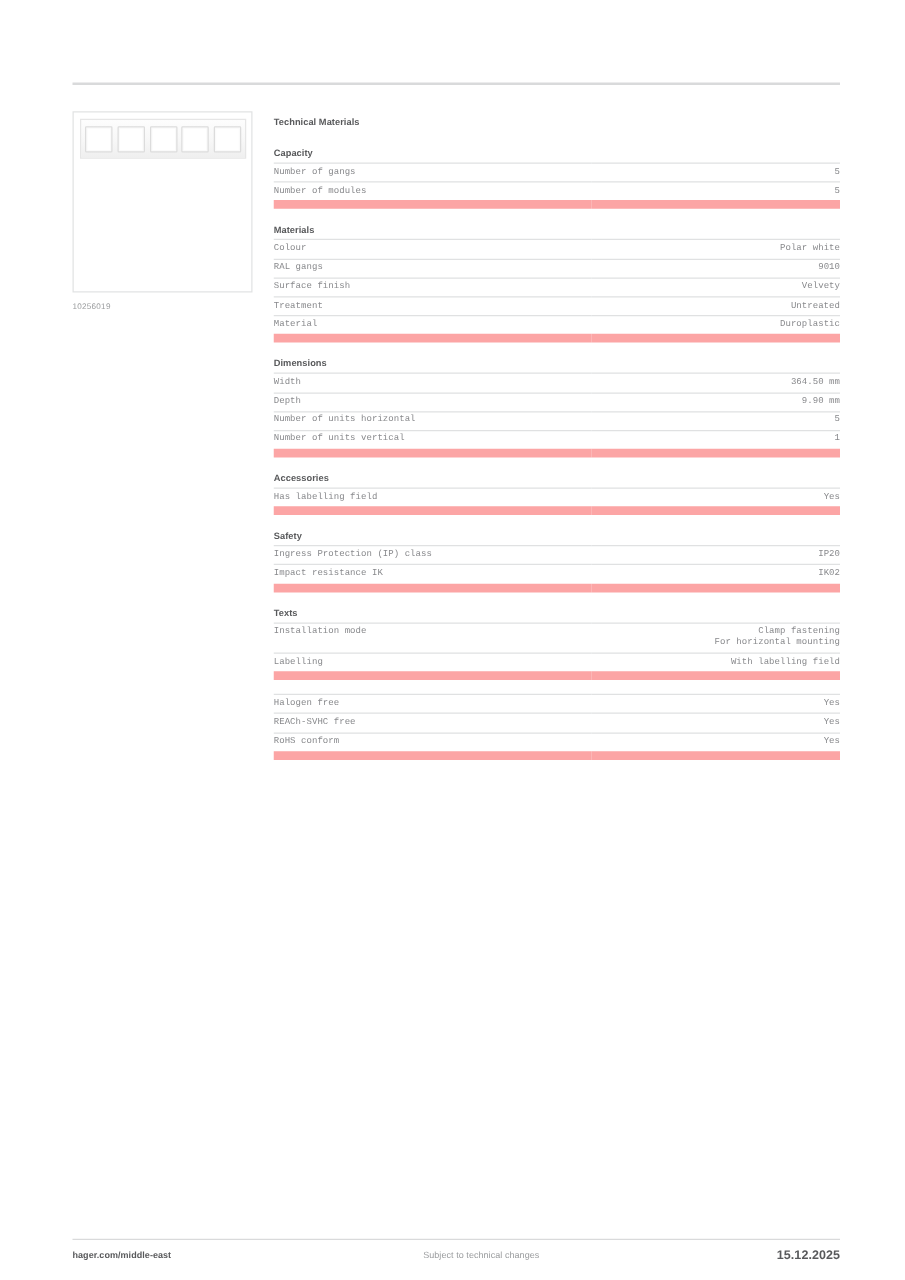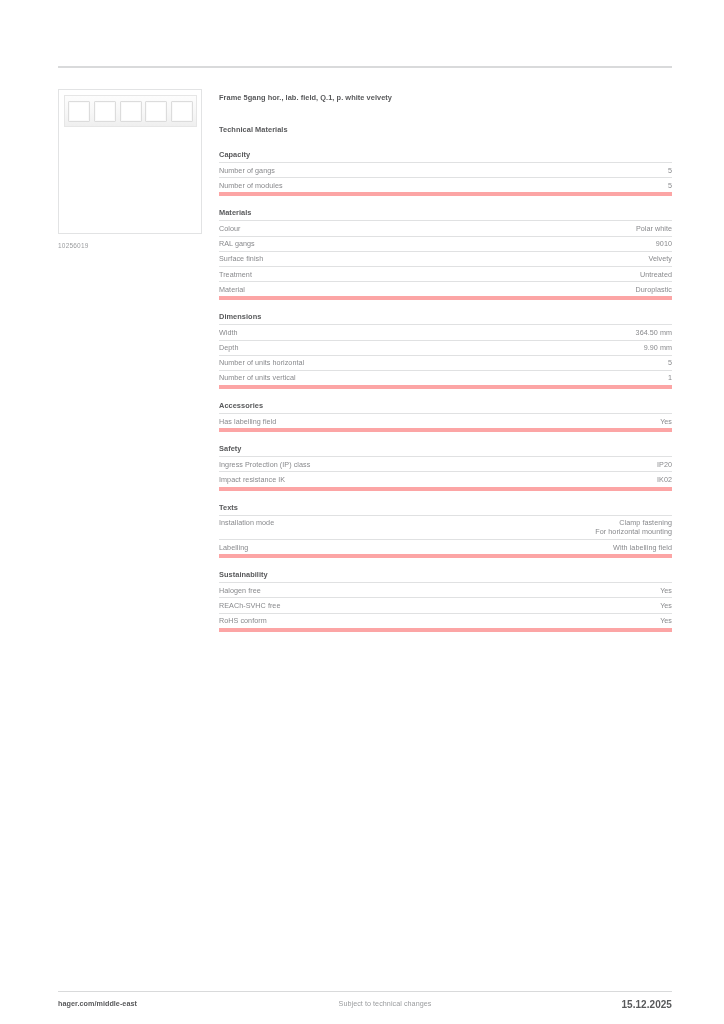--- a/index.html
+++ b/index.html
@@ -142,23 +142,24 @@
     letter-spacing: 0.05px;
     padding-bottom: 2px;
   }
   .spec-table {
     width: 100%;
     border-collapse: collapse;
     table-layout: fixed;
   }
   .spec-row {
     border-top: 1px solid #e0e1e2;
+    font-family: Liberation Mono, monospace;
   }
   .spec-row:last-child {
-    border-bottom: 4px solid #fca5a5;
+    border-bottom: 7px solid #fca5a5;
   }
   .spec-label, .spec-value {
     font-size: 7.2px;
     color: #88898c;
     line-height: 9.2px;
     padding: 2.6px 0 2.4px 0;
     vertical-align: top;
     letter-spacing: 0.05px;
   }
   .spec-label {
@@ -229,21 +230,20 @@
       <div class="gang"></div>
       <div class="gang"></div>
       <div class="gang"></div>
       <div class="gang"></div>
       <div class="gang"></div>
     </div>
   </div>
   <div class="image-caption">10256019</div>
 
   <div class="content">
-    <div class="product-name">Frame 5gang hor., lab. field, Q.1, p. white velvety</div>
     <div class="tech-features">Technical Materials</div>
     <div id="sections-host">
         <div class="section">
           <div class="section-title">Capacity</div>
           <table class="spec-table">
             <tbody>
               <tr class="spec-row">
                 <td class="spec-label">Number of gangs</td>
                 <td class="spec-value">5</td>
               </tr>
@@ -340,21 +340,20 @@
 For horizontal mounting</td>
               </tr>
               <tr class="spec-row">
                 <td class="spec-label">Labelling</td>
                 <td class="spec-value">With labelling field</td>
               </tr>
             </tbody>
           </table>
         </div>
         <div class="section">
-          <div class="section-title">Sustainability</div>
           <table class="spec-table">
             <tbody>
               <tr class="spec-row">
                 <td class="spec-label">Halogen free</td>
                 <td class="spec-value">Yes</td>
               </tr>
               <tr class="spec-row">
                 <td class="spec-label">REACh-SVHC free</td>
                 <td class="spec-value">Yes</td>
               </tr>

